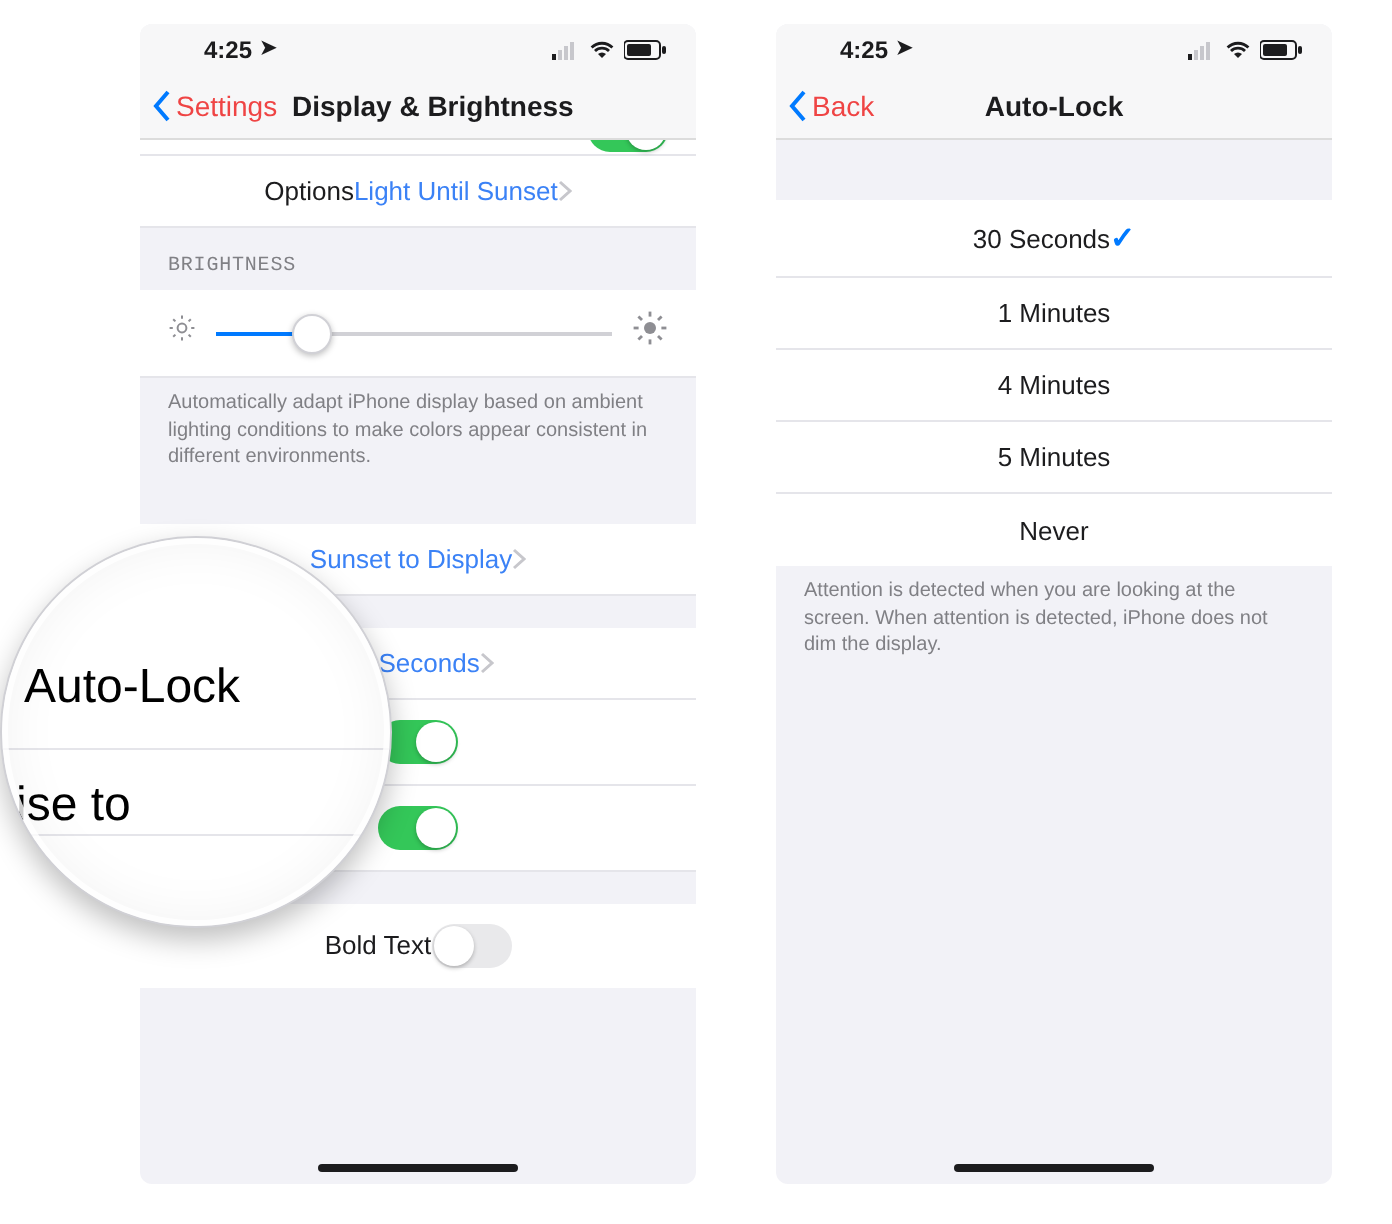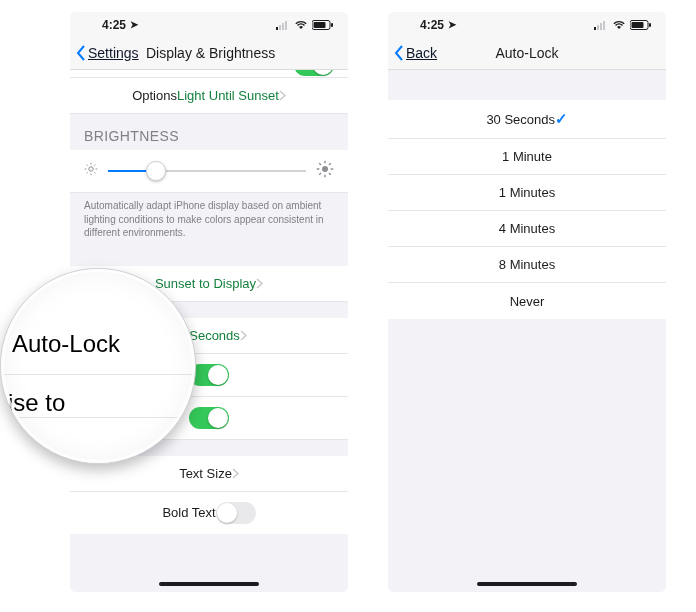--- a/index.html
+++ b/index.html
@@ -49,67 +49,67 @@
     align-items: center;
     height: 34px;
     padding: 0 8px;
     background: #f7f7f8;
     position: relative;
     border-bottom: 1px solid #dcdcdc;
   }
   .nav-back {
     display: flex;
     align-items: center;
-    color: #0f172a;
+    color: #ef4444;
     font-size: 14px;
     gap: 2px;
     position: absolute;
     left: 6px;
-    text-decoration: underline;
   }
   .chev {
     width: 10px; height: 16px;
   }
   .nav-title {
     flex: 1;
     text-align: center;
     font-size: 14px;
-    font-weight: 400;
+    font-weight: 700;
   }
   .phone-left .nav-title { text-align: left; padding-left: 68px; }
 
   
   .content { overflow: hidden; }
   .group-gap { height: 16px; }
   .group-header {
-    font-size: 14px;
+    font-size: 10px;
     letter-spacing: 0.4px;
     color: #808085;
     padding: 14px 14px 6px;
     text-transform: uppercase;
+    font-family: Liberation Mono, monospace;
   }
   .group-footer {
     font-size: 10px;
     line-height: 1.35;
     color: #808085;
     padding: 6px 14px 10px;
   }
   .row {
     display: flex;
     align-items: center;
     justify-content: center;
     background: #ffffff;
     border-bottom: 1px solid #e5e5ea;
     padding: 10px 14px;
     font-size: 13px;
     min-height: 36px;
   }
   .row:last-child { border-bottom: none; }
   .row .label { color: #1c1c1e; }
-  .row .value { color: #15803d; display: flex; align-items: center; gap: 0; }
+  .row .value { color: #3b82f6; display: flex; align-items: center; gap: 0; }
   .chev-right {
     width: 7px; height: 11px;
   }
   
   .switch {
     width: 40px; height: 22px; border-radius: 11px;
     position: relative;
   }
   .switch .knob {
     width: 20px; height: 20px; border-radius: 50%;
@@ -331,28 +331,20 @@
       </div>
       <div class="row">
         <span class="label"></span>
         <div class="switch on">
             <div class="knob"></div>
           </div>
       </div>
 
       <div class="group-gap"></div>
       <div class="row">
-        <span class="label">Text Size</span>
-        <span class="value">
-          <svg class="chev-right" viewBox="0 0 7 11">
-              <polyline points="1,1 6,5.5 1,10" fill="none" stroke="#c7c7cc" stroke-width="1.5"></polyline>
-            </svg>
-        </span>
-      </div>
-      <div class="row">
         <span class="label">Bold Text</span>
         <div class="switch off">
             <div class="knob"></div>
           </div>
       </div>
     </div>
 
     <div class="home-indicator"></div>
   </div>
 
@@ -399,35 +391,33 @@
     </div>
 
     <div class="content">
       <div class="group-gap" style="height:30px"></div>
       <div id="autolock-list">
           <div class="row">
             <span class="label">30 Seconds</span>
             <span class="check">✓</span>
           </div>
           <div class="row">
-            <span class="label">1 Minute</span>
-          </div>
-          <div class="row">
             <span class="label">1 Minutes</span>
           </div>
           <div class="row">
             <span class="label">4 Minutes</span>
           </div>
           <div class="row">
-            <span class="label">8 Minutes</span>
+            <span class="label">5 Minutes</span>
           </div>
           <div class="row">
             <span class="label">Never</span>
           </div>
         </div>
+      <div class="group-footer">Attention is detected when you are looking at the screen. When attention is detected, iPhone does not dim the display.</div>
     </div>
 
     <div class="home-indicator"></div>
   </div>
 </div>
 
 <div class="magnifier">
   <div class="mag-row">Auto-Lock</div>
   <div class="mag-row sub">ise to</div>
 </div>

